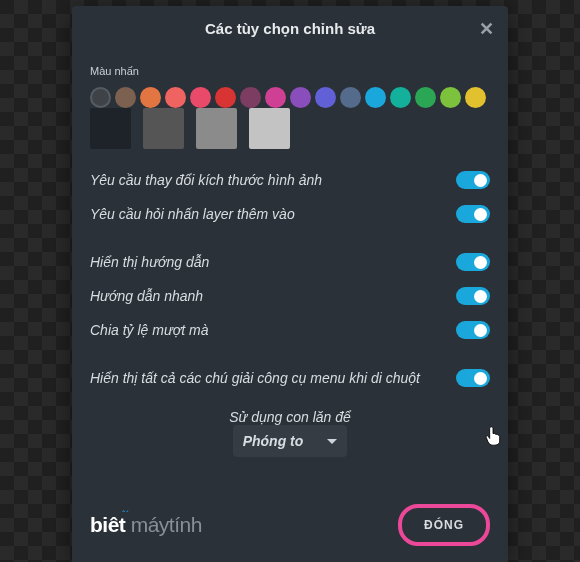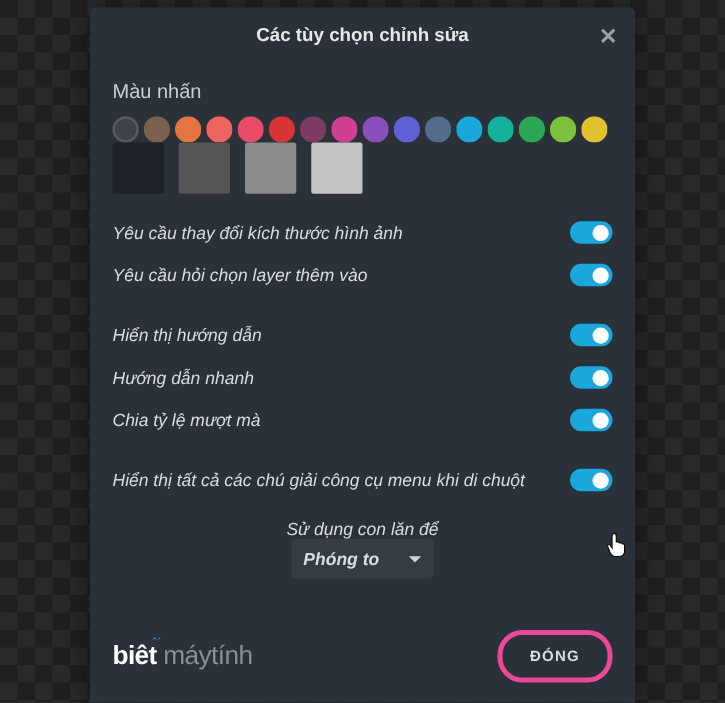--- a/index.html
+++ b/index.html
@@ -55,21 +55,21 @@
     cursor: pointer;
     font-size: 18px;
     line-height: 1;
   }
   .modal-body {
     padding: 8px 18px 16px;
     overflow-y: auto;
     flex: 1;
   }
   .section-label {
-    font-size: 16px;
+    font-size: 11px;
     color: #c9cfd6;
     margin: 18px 0 10px;
   }
   .section-label.first { margin-top: 6px; }
   .swatch-row {
     display: flex;
     gap: 4px;
     flex-wrap: wrap;
   }
   .swatch {
@@ -224,21 +224,21 @@
         <div class="ws-swatch" style="background: rgb(139, 139, 139);"></div>
         <div class="ws-swatch" style="background: rgb(195, 195, 195);"></div>
       </div>
 
     <div id="toggle-list">
         <div class="toggle-row gap-before">
           <span>Yêu cầu thay đổi kích thước hình ảnh</span>
           <div class="toggle"></div>
         </div>
         <div class="toggle-row">
-          <span>Yêu cầu hỏi chọn layer thêm vào</span>
+          <span>Yêu cầu hỏi nhấn layer thêm vào</span>
           <div class="toggle"></div>
         </div>
         <div class="toggle-row gap-before">
           <span>Hiển thị hướng dẫn</span>
           <div class="toggle"></div>
         </div>
         <div class="toggle-row">
           <span>Hướng dẫn nhanh</span>
           <div class="toggle"></div>
         </div>

